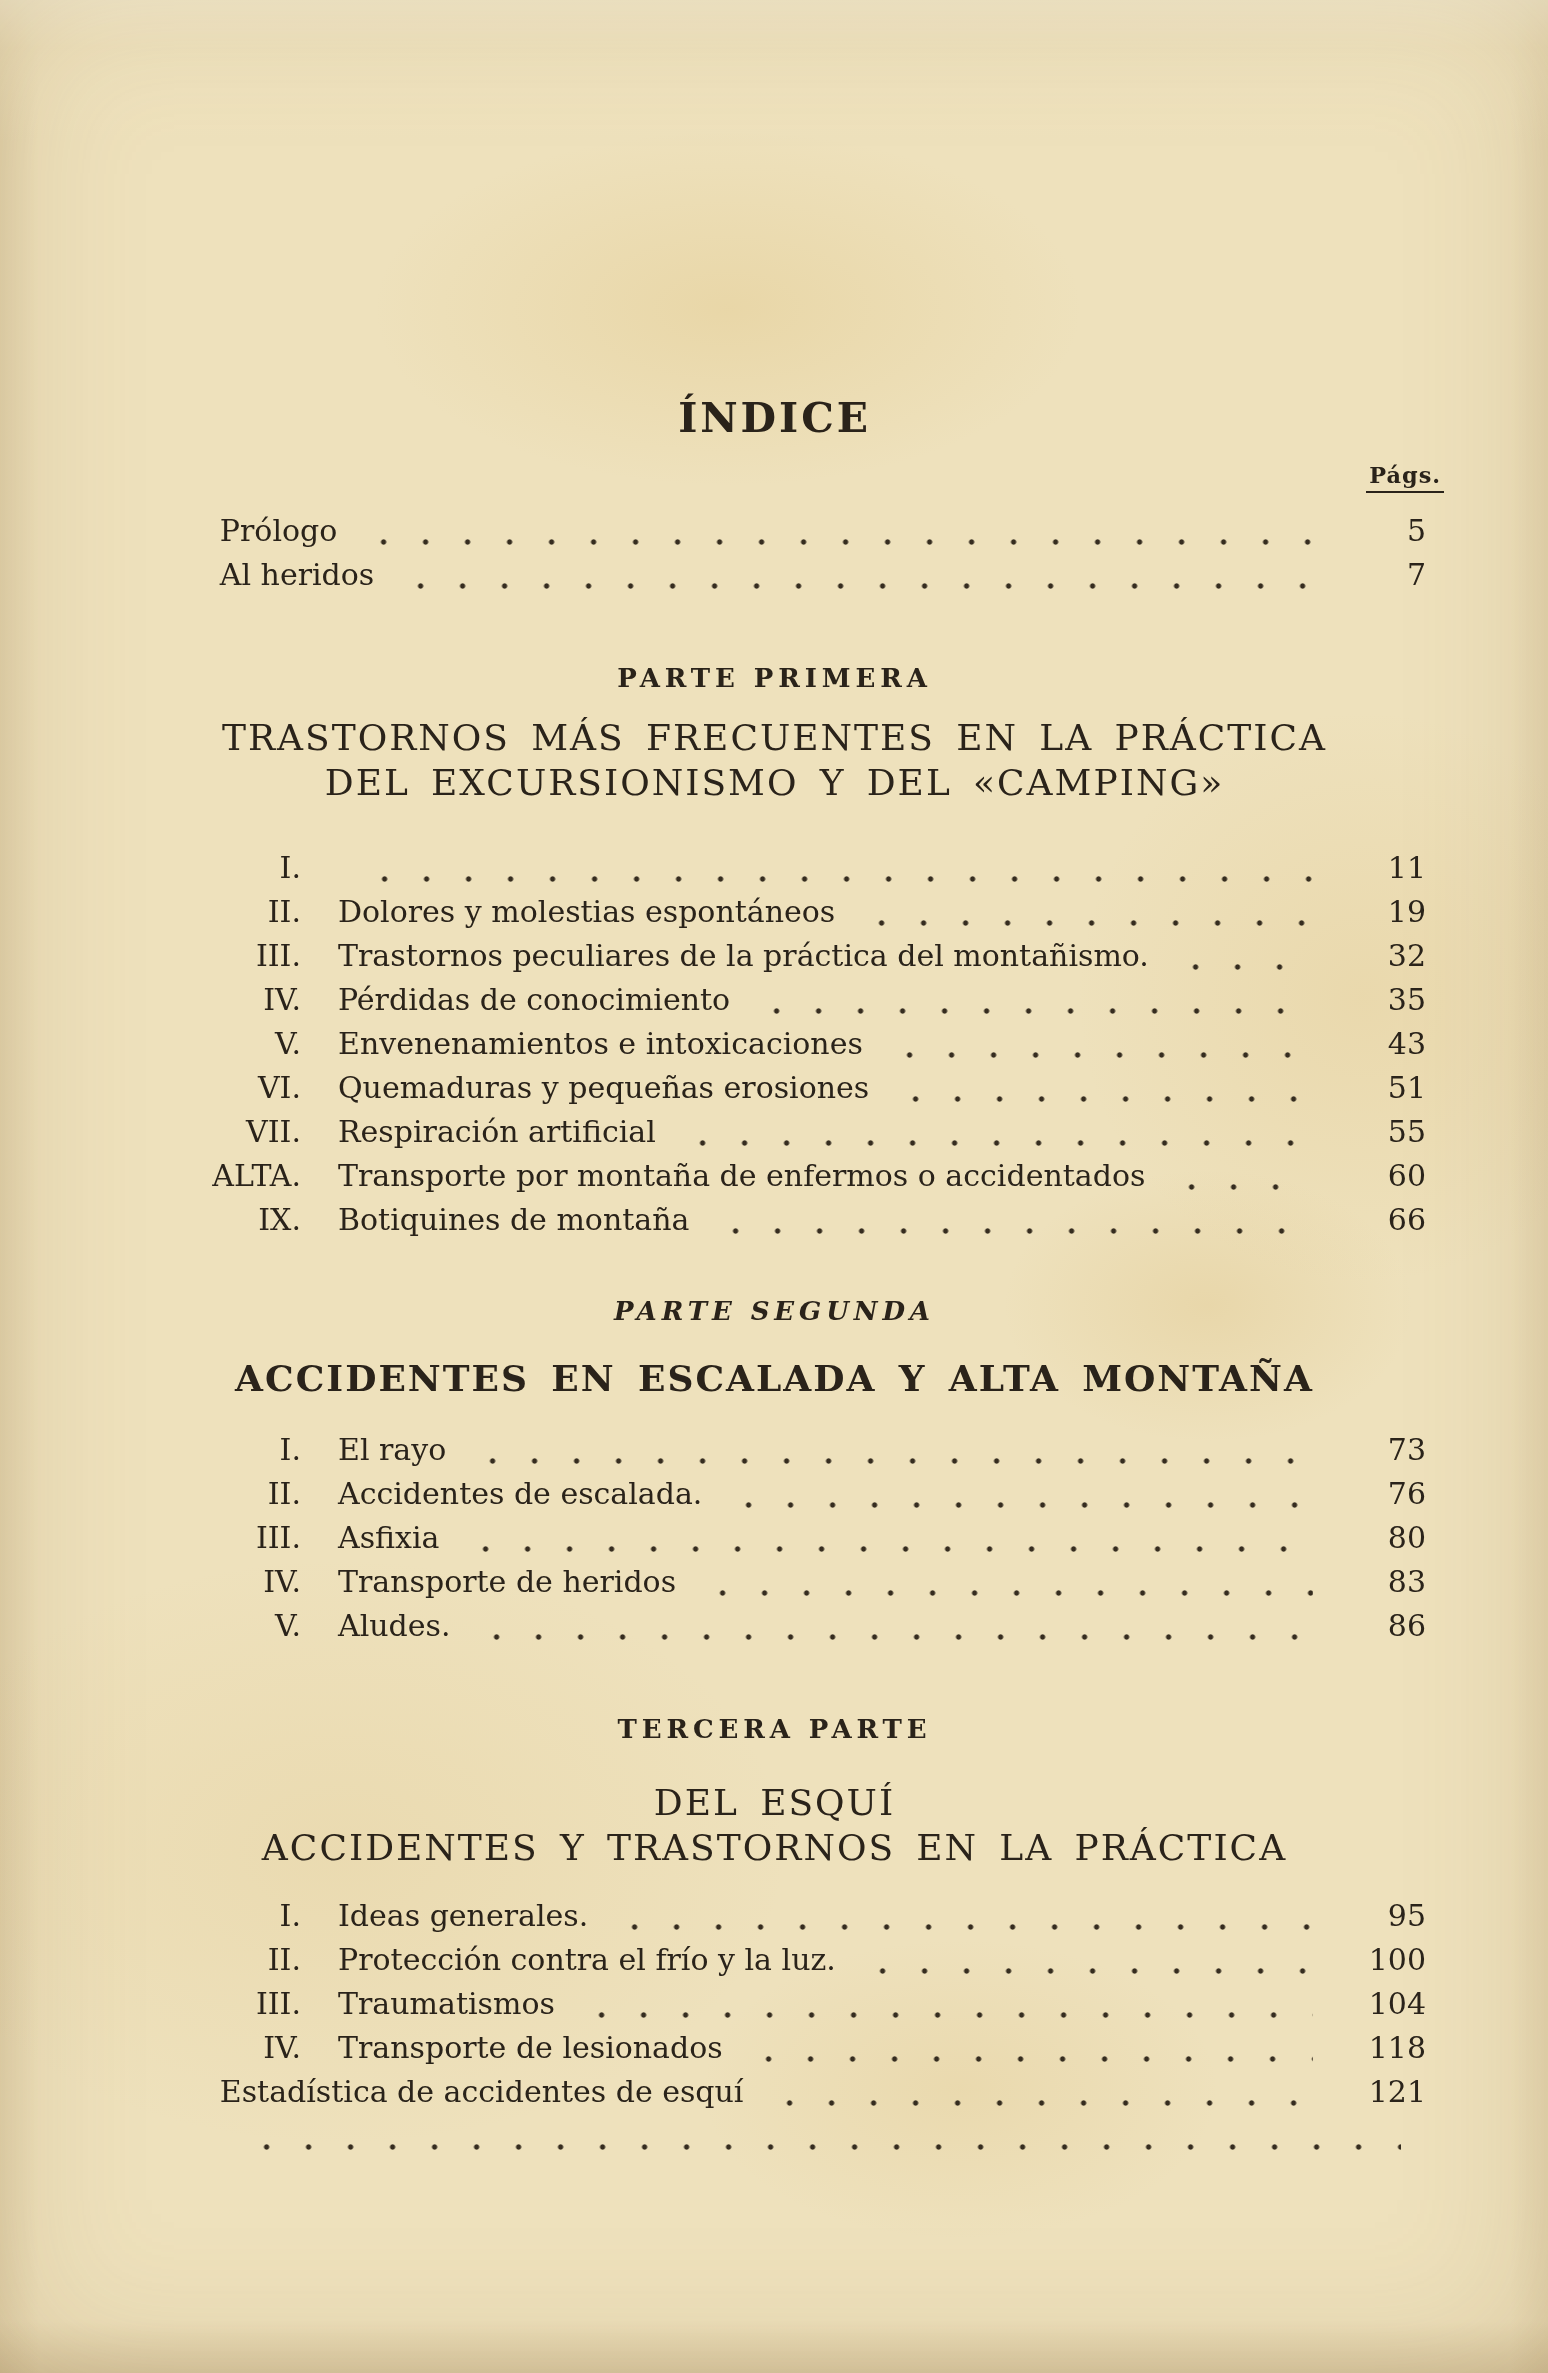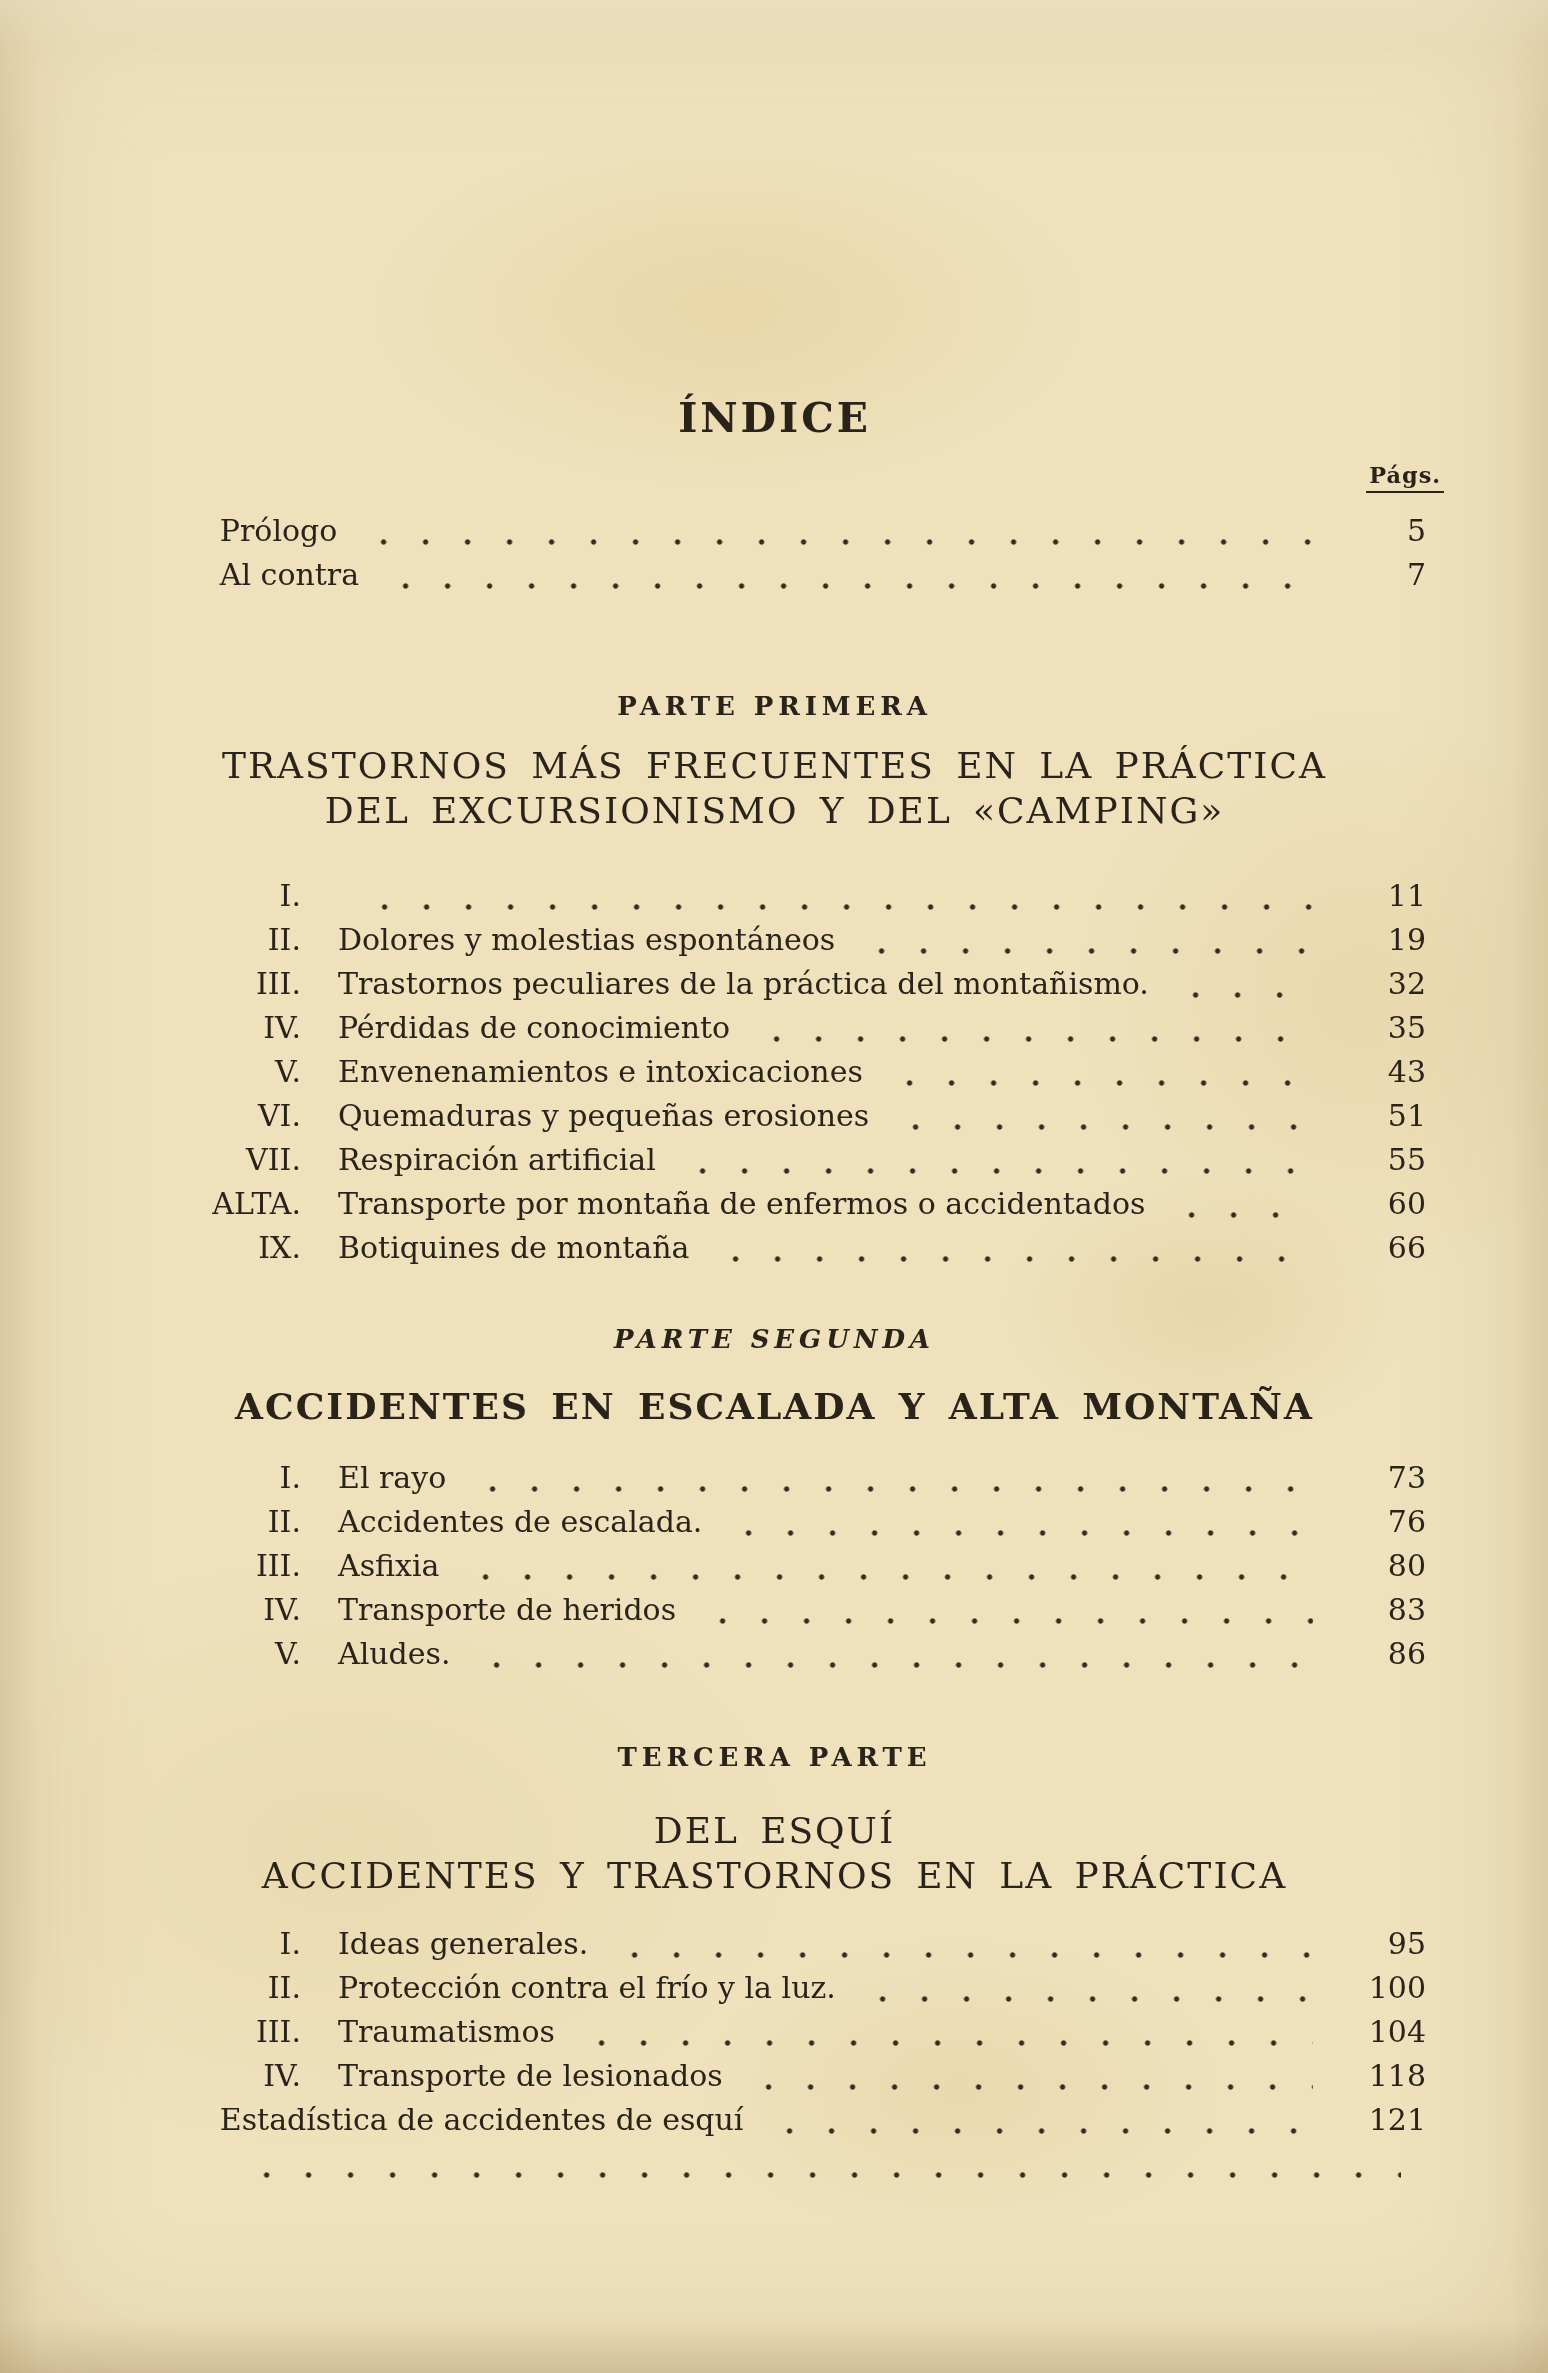--- a/index.html
+++ b/index.html
@@ -91,21 +91,21 @@
     letter-spacing:4.9px;
     line-height:31px;
   }
   .part-title{
     text-align:center;
     font-size:36px;
     line-height:45px;
     letter-spacing:2px;
     word-spacing:7.8px;
   }
-  #p1-heading{margin-top:94px;}
+  #p1-heading{margin-top:66px;}
   #p1-title{margin-top:21.5px;}
   #list1{margin-top:41px;}
   #p2-heading{margin-top:54px;font-style:italic;}
   #p2-title{margin-top:29px;font-weight:bold;}
   #list2{margin-top:27px;}
   #p3-heading{margin-top:66px;}
   #p3-title{margin-top:35px;}
   #list3{margin-top:23.4px;}
 </style>
 </head>
@@ -119,21 +119,21 @@
     <span class="pags-label">Págs.</span>
   </div>
 
   <div class="rows front-rows">
     <div class="toc-row plain">
       <span class="ttl">Prólogo</span>
       <span class="leader"></span>
       <span class="pg">5</span>
     </div>
     <div class="toc-row plain">
-      <span class="ttl">Al contra</span>
+      <span class="ttl">Al heridos</span>
       <span class="leader"></span>
       <span class="pg">7</span>
     </div>
   </div>
 
   <div id="p1-heading" class="part-heading">PARTE PRIMERA</div>
   <div id="p1-title" class="part-title">
     <div>TRASTORNOS MÁS FRECUENTES EN LA PRÁCTICA</div>
     <div>DEL EXCURSIONISMO Y DEL «CAMPING»</div>
   </div>

